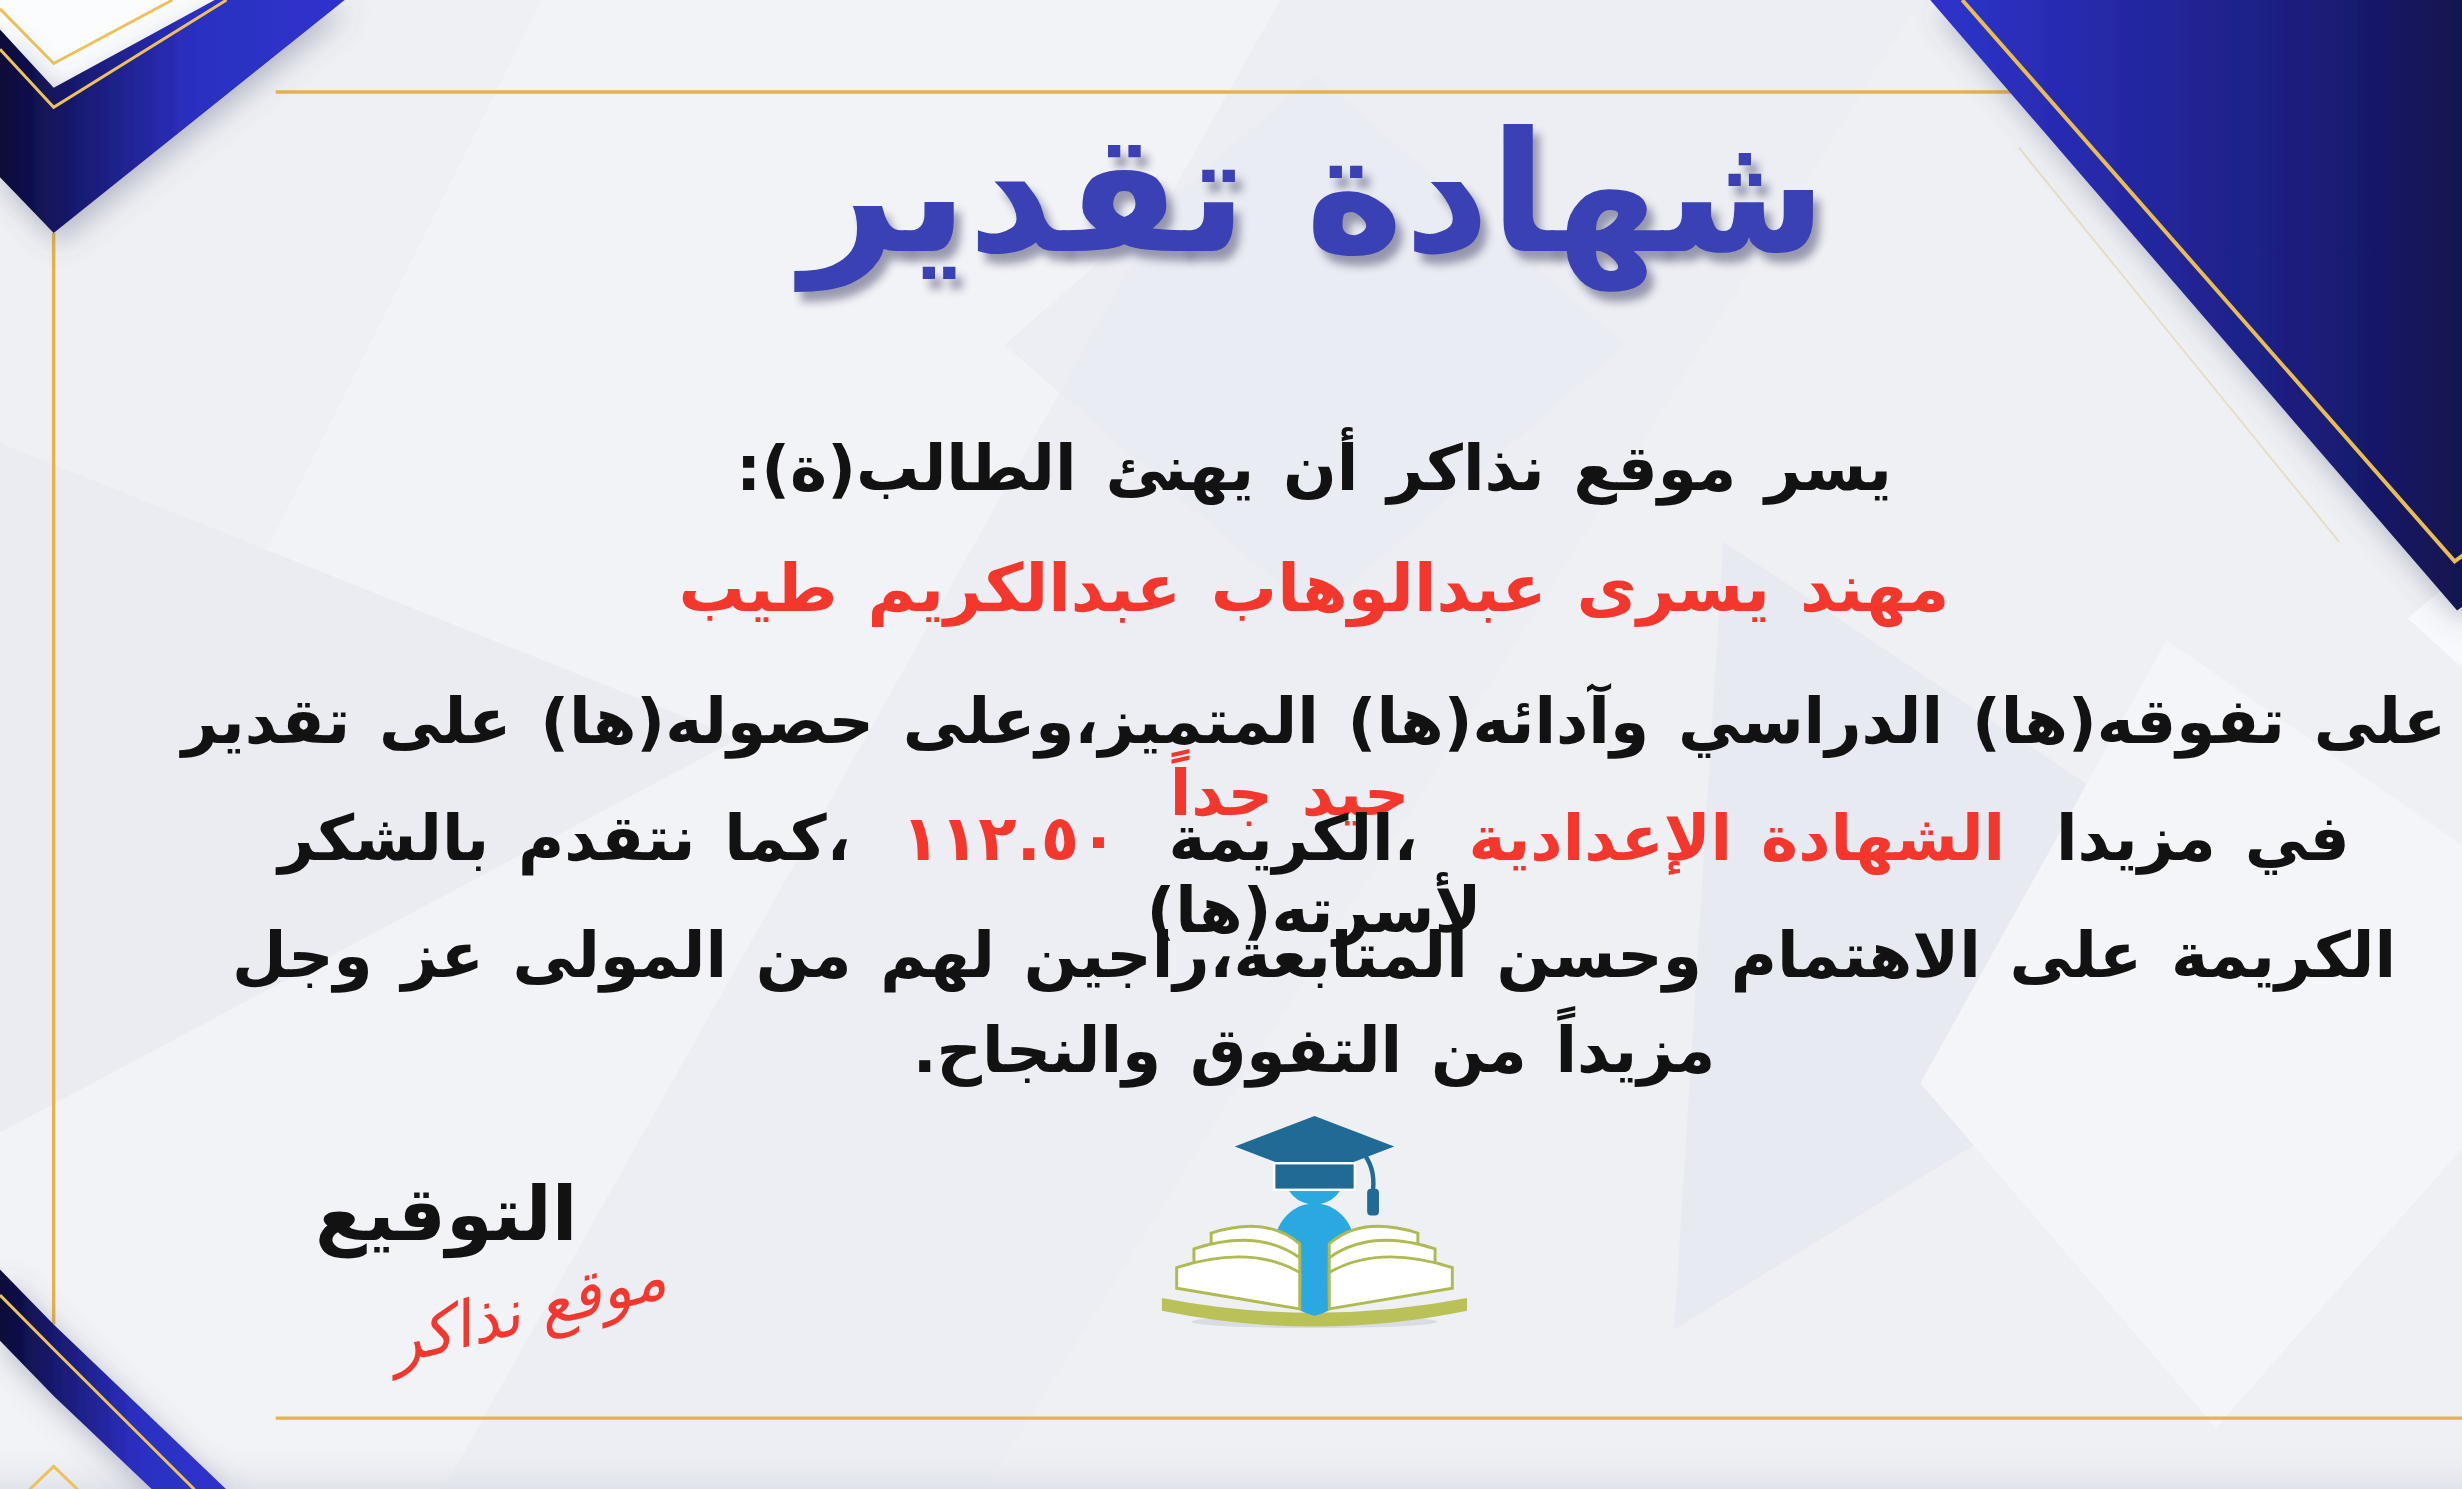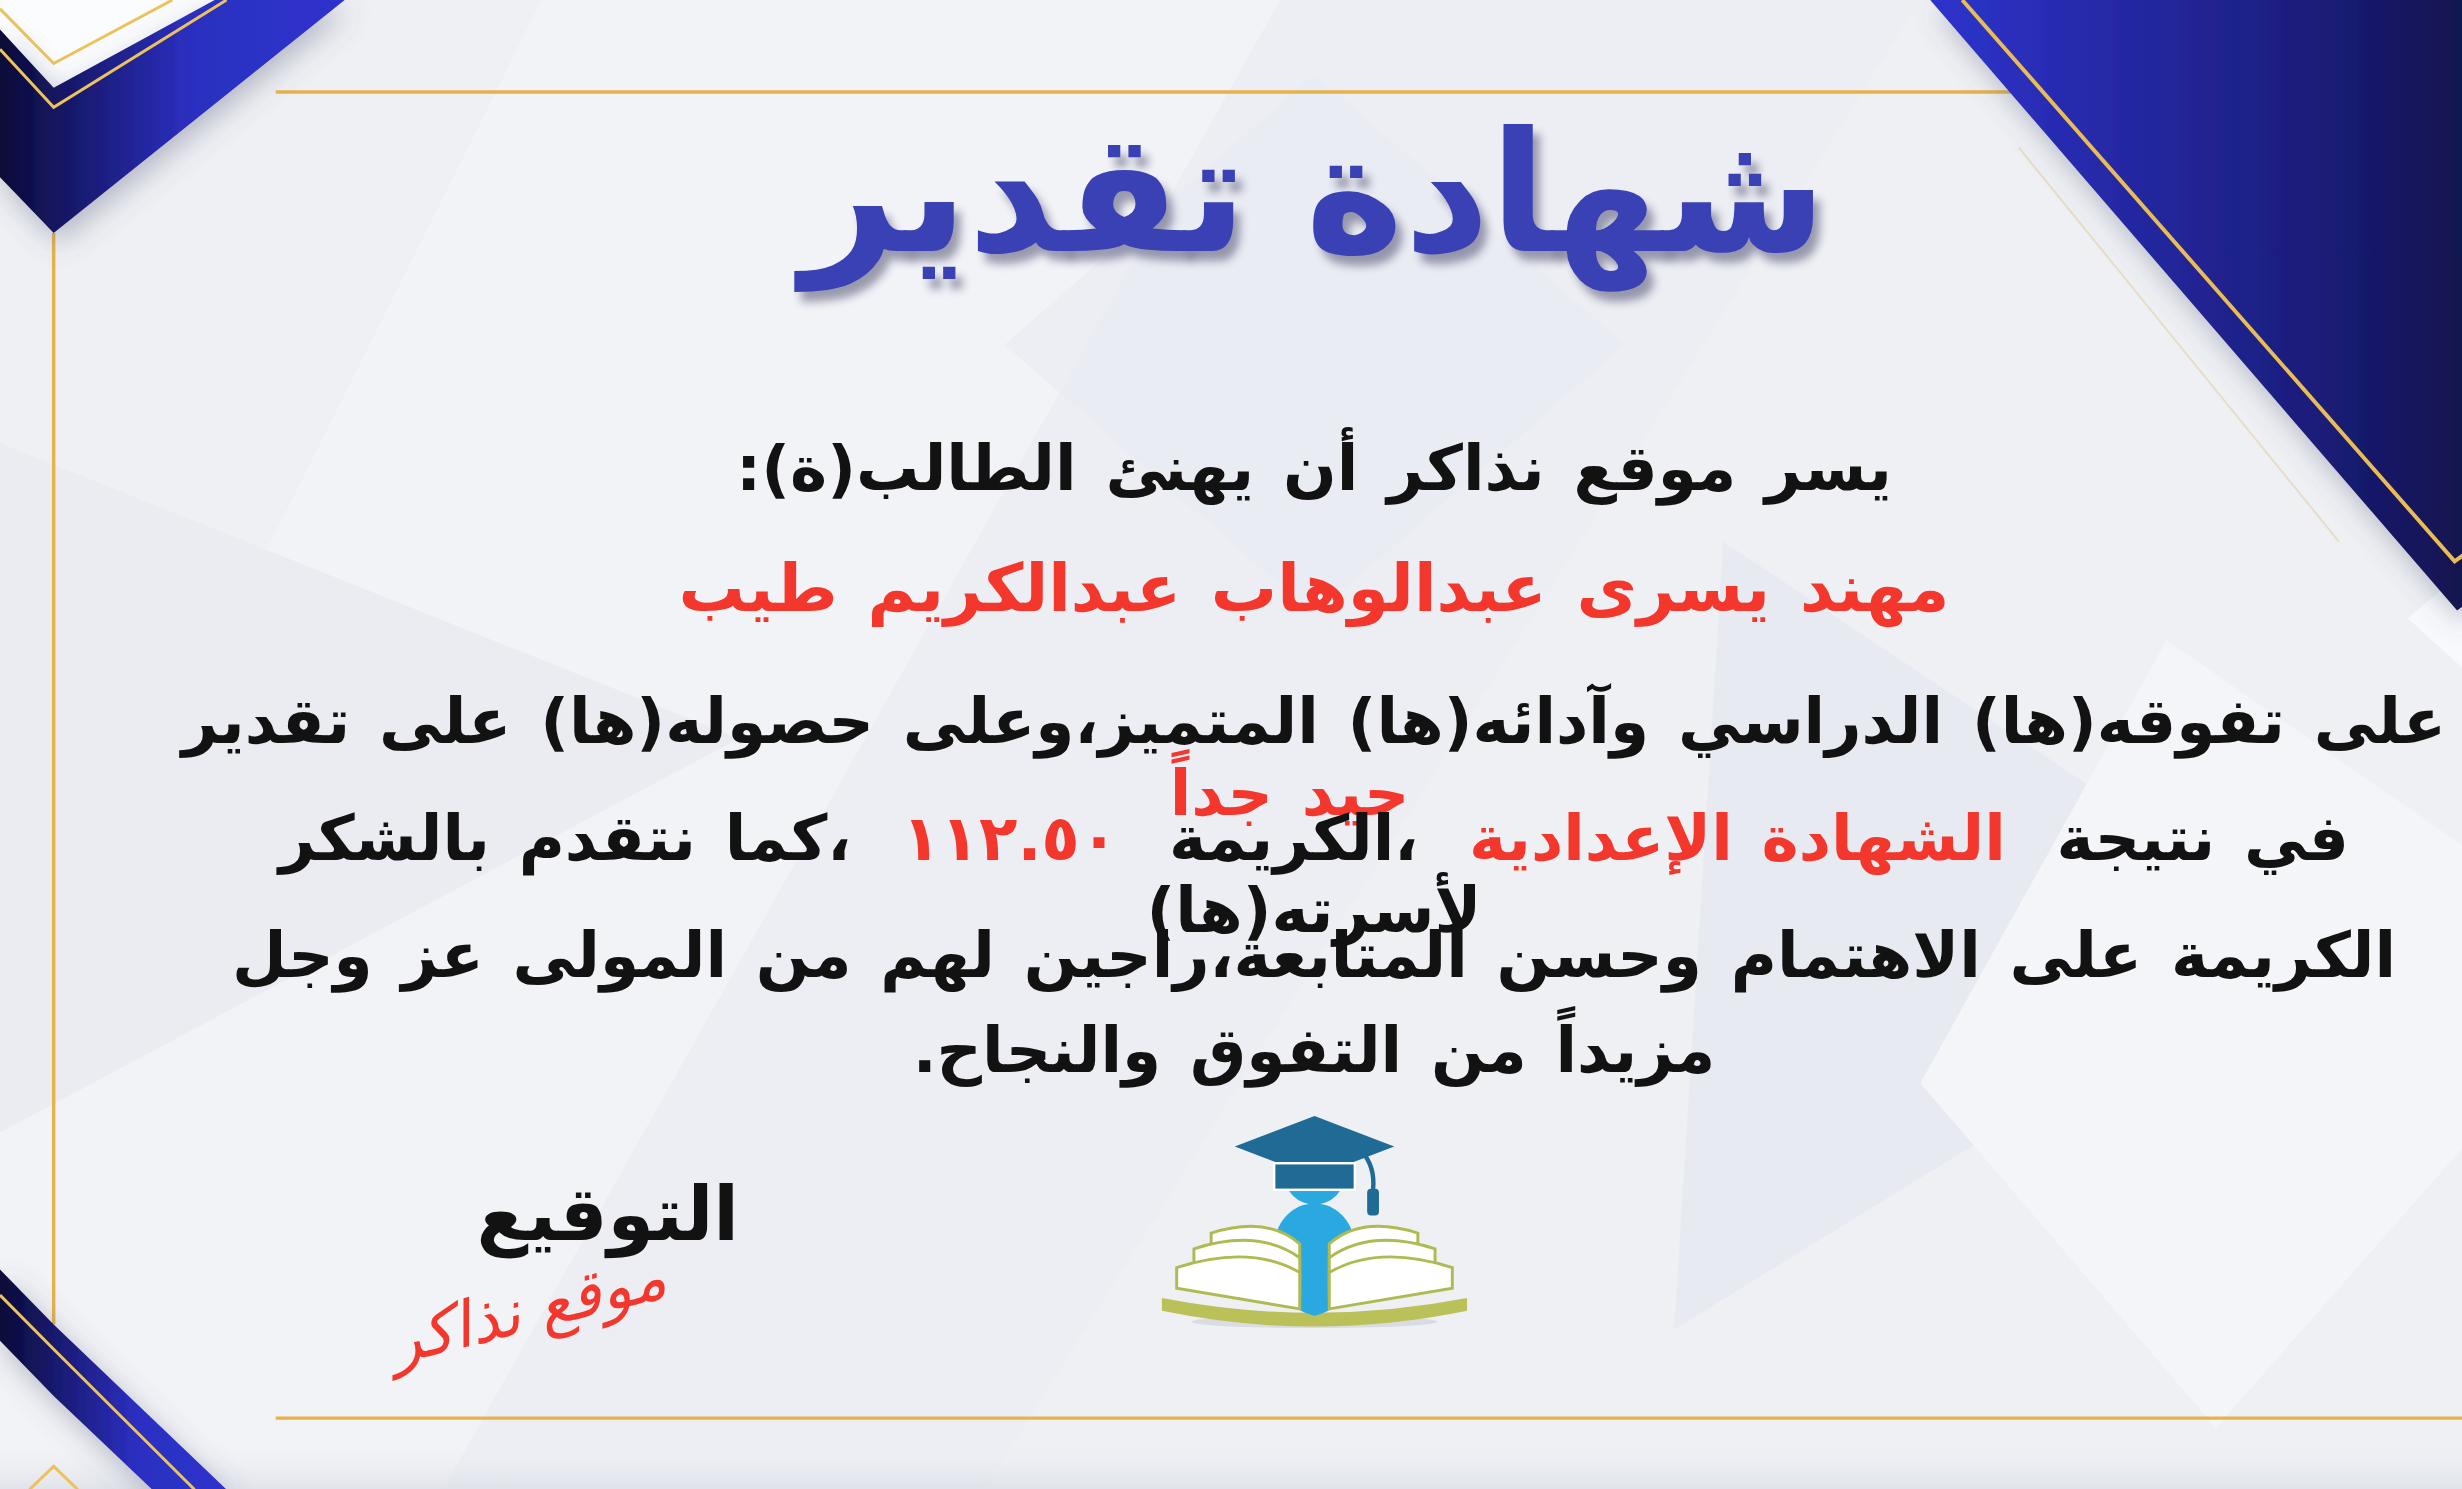--- a/index.html
+++ b/index.html
@@ -13,21 +13,21 @@
   .gap-right{margin-right:49px;}
   #title{position:absolute;top:96px;left:0;right:0;text-align:center;direction:rtl;
          font-size:167px;font-weight:bold;color:#3a41b5;
          text-shadow:6.9px 9.8px 8.9px rgba(30,30,75,.42);}
   #line-intro{top:433px;font-size:63px;}
   #line-name{top:551px;font-size:66px;}
   #line-achieve{top:686px;font-size:63px;}
   #line-result{top:803px;font-size:63px;}
   #line-family{top:920px;font-size:63px;}
   #line-wish{top:1015px;font-size:63px;}
-  #sig-label{position:absolute;top:1170px;left:315px;width:424px;text-align:right;
+  #sig-label{position:absolute;top:1170px;left:315px;width:424px;text-align:left;
              direction:rtl;font-size:75px;font-weight:bold;color:#121212;}
   #sig-script{position:absolute;top:1273px;left:325px;width:404px;text-align:center;
               direction:rtl;font-size:63px;font-style:italic;color:#f4372d;
               transform:rotate(-14deg);}
   #logo-svg{position:absolute;left:1147px;top:1115px;width:335px;height:219px;}
   #brand{position:absolute;top:1336px;left:0;right:0;display:flex;direction:ltr;
          justify-content:center;align-items:baseline;gap:16.7px;color:#9c7157;}
   #brand .latin{font-size:74px;font-weight:bold;letter-spacing:1px;}
   #brand .arabic{font-size:82px;font-weight:bold;direction:rtl;}
 </style>
@@ -120,21 +120,21 @@
   <div id="line-intro" class="txt">يسر موقع نذاكر أن يهنئ الطالب(ة):</div>
 
   <div id="line-name" class="txt red">مهند يسرى عبدالوهاب عبدالكريم طيب</div>
 
   <div id="line-achieve" class="txt">
     <span>على تفوقه(ها) الدراسي وآدائه(ها) المتميز،وعلى حصوله(ها) على تقدير</span>
     <span class="red gap-right">جيد جداً</span>
   </div>
 
   <div id="line-result" class="txt">
-    <span>في نتيجة</span>
+    <span>في مزيدا</span>
     <span class="red gap-both">الشهادة الإعدادية</span>
     <span>،الكريمة</span>
     <span class="red gap-both">١١٢.٥٠</span>
     <span>،كما نتقدم بالشكر لأسرته(ها)</span>
   </div>
 
   <div id="line-family" class="txt">الكريمة على الاهتمام وحسن المتابعة،راجين لهم من المولى عز وجل</div>
 
   <div id="line-wish" class="txt">مزيداً من التفوق والنجاح.</div>
 

